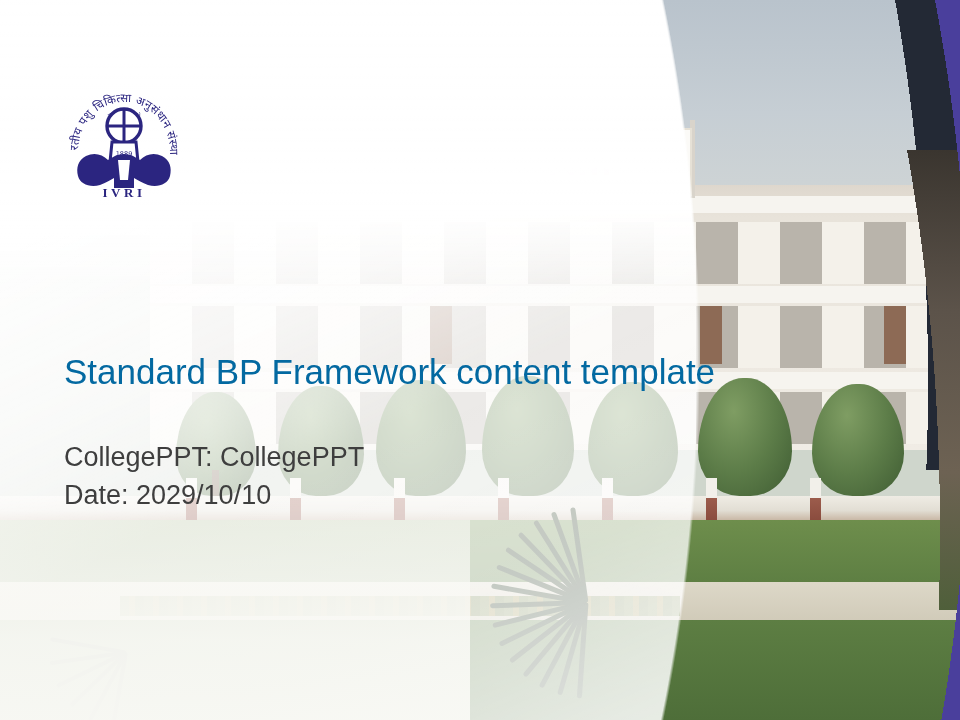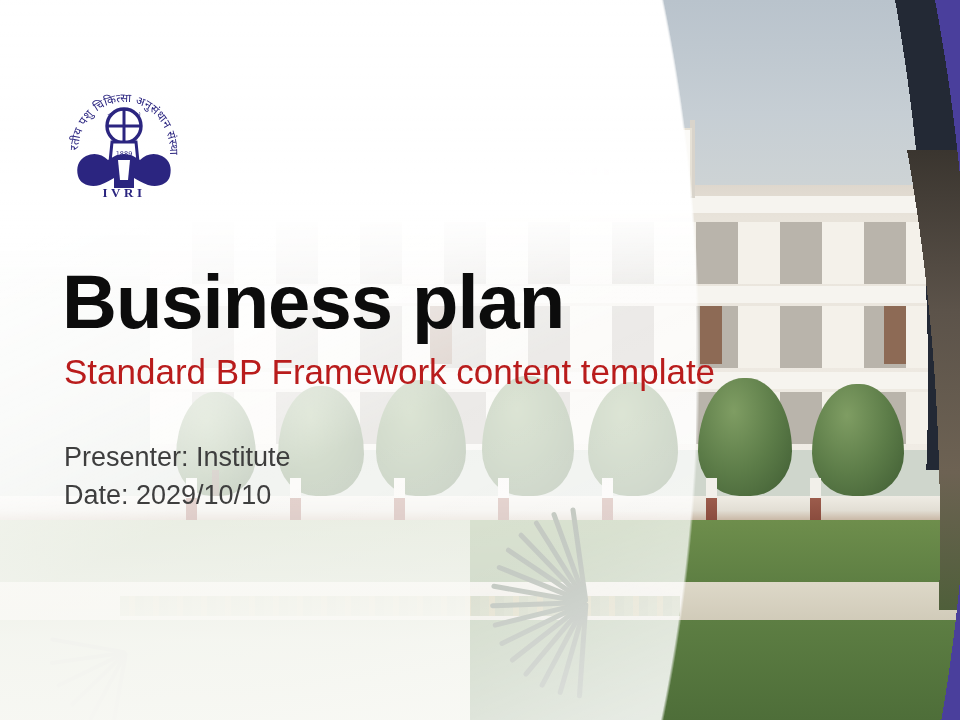--- a/index.html
+++ b/index.html
@@ -243,21 +243,21 @@
     font-weight: bold;
     color: #0c0c0c;
     letter-spacing: -1px;
     white-space: nowrap;
   }
   .subtitle {
     position: absolute;
     left: 64px; top: 352px;
     font-size: 35px;
     font-weight: normal;
-    color: #b91c1c;
+    color: #0369a1;
     white-space: nowrap;
   }
   .presenter {
     position: absolute;
     left: 64px; top: 442px;
     font-size: 27px;
     color: #3e3e3e;
     white-space: nowrap;
   }
   .date {
@@ -399,18 +399,17 @@
                C 70,112 74,115 80,117
                C 90,120 100,116 102,108
                C 104,100 102,92 94,88
                C 86,84 78,86 72,92
                C 68,90 64,86 56,86 Z" fill="#2b2580"></path>
       <path d="M 50,92 L 62,92 L 60,112 L 52,112 Z" fill="#ffffff"></path>
       <text x="56" y="129" font-family="'Liberation Serif', serif" font-size="13" font-weight="bold" fill="#2b2580" text-anchor="middle" letter-spacing="3.5">IVRI</text>
     </svg>
   </div>
 
-  <div class="title">Business plan</div>
   <div class="subtitle">Standard BP Framework content template</div>
-  <div class="presenter">Presenter: Institute</div>
+  <div class="presenter">CollegePPT: CollegePPT</div>
   <div class="date">Date: 2029/10/10</div>
 
 </div>
 
 </body></html>

